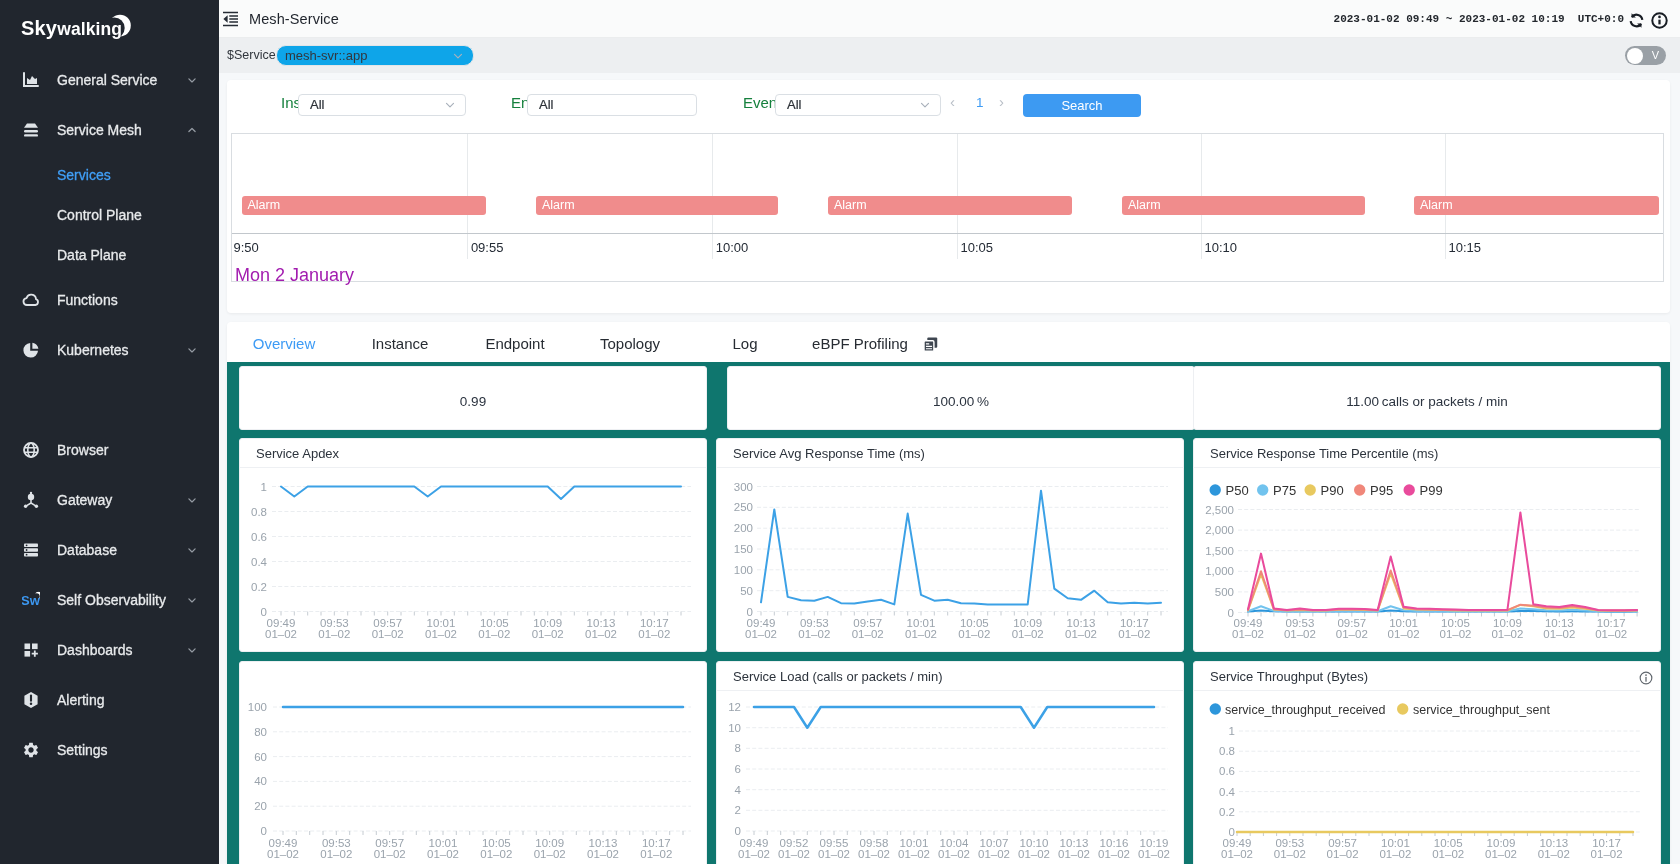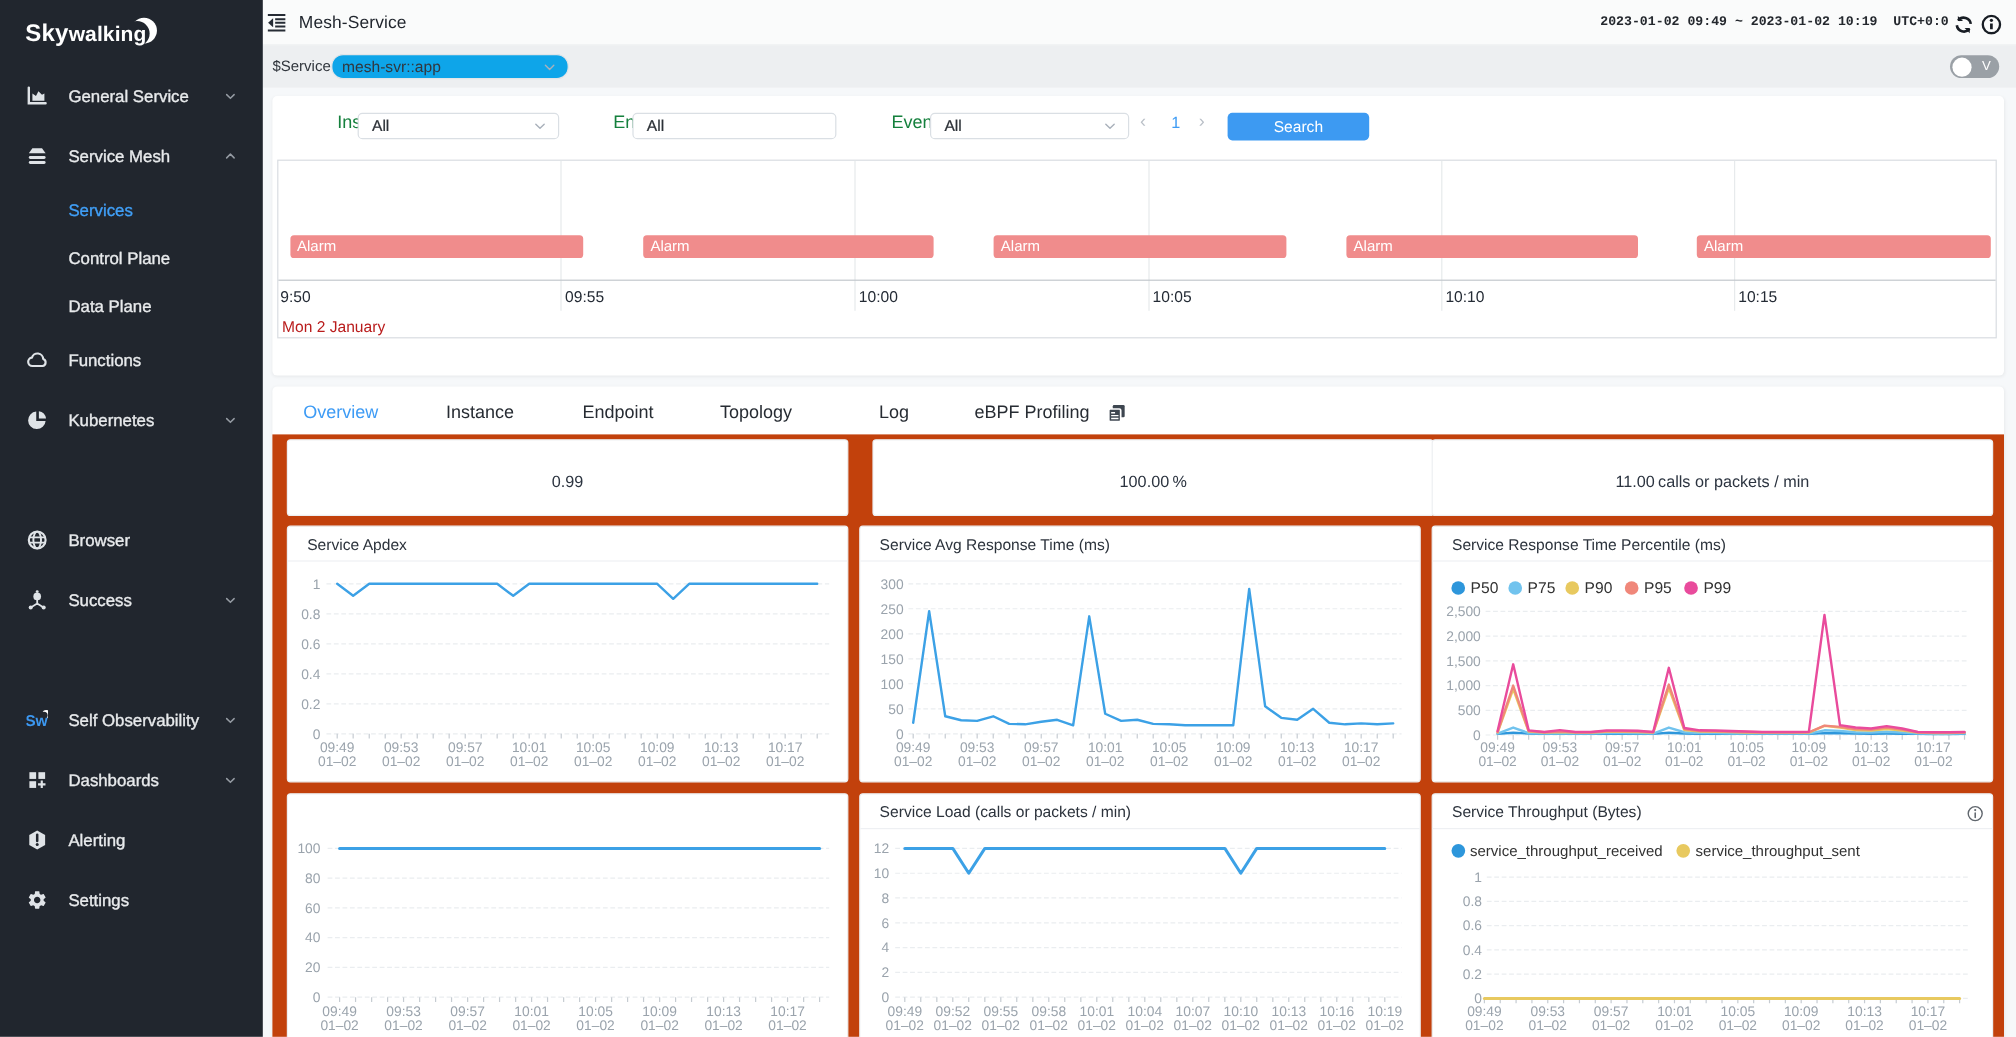--- a/index.html
+++ b/index.html
@@ -26,25 +26,25 @@
 .flab { position:absolute; top:14px; font-size:15px; color:#15803d;margin-left:40px; }
 .fsel { position:absolute; top:13.5px; height:22px; background:#fff; border:1px solid #dadfe4; border-radius:4px; font-size:13px; color:#2c3137; line-height:20px; padding-left:11px; -webkit-text-stroke:0.2px currentColor; }
 #search { position:absolute; left:796px; top:14px; width:118px; height:23px; background:#3d9af2; border-radius:4px; color:#fff; font-size:13px; text-align:center; line-height:23px; }
 .pgn { position:absolute; top:13px; font-size:15px; color:#b9bfc7; }
 
 #tlbox { position:absolute; left:4px; top:53px; width:1433px; height:149px; border:1px solid #d9dde1; background:#fff; }
 .tgrid { position:absolute; top:0; width:1px; height:125px; background:#e7eaec; }
 .alarm { position:absolute; top:62px; height:19px; background:#f08c8c; border-radius:3px; color:#fff; font-size:12.5px; line-height:19px; padding-left:6px; }
 .lanebot { position:absolute; left:0; top:99px; width:100%; height:1px; background:#c2c7cc; }
 .tlab { position:absolute; top:106px; font-size:13px; color:#242b35; }
-.datelab { position:absolute; left:3px; top:131px; font-size:13px; color:#b91c1c; }
+.datelab { position:absolute; left:3px; top:131px; font-size:18px; color:#a21caf; }
 
 #cont { position:absolute; left:227px; top:322px; width:1443px; height:542px; background:#fff; border-radius:4px 4px 0 0; box-shadow:0 1px 3px rgba(0,0,0,0.06); z-index:2; }
 .tab { position:absolute; top:13px; font-size:15px; color:#272c33; transform:translateX(-50%); }
-#dash { position:absolute; left:0; top:40px; width:1443px; height:502px; background:#c2410c; }
+#dash { position:absolute; left:0; top:40px; width:1443px; height:502px; background:#0f766e; }
 .card { position:absolute; background:#fff; border:1px solid #edeff2; border-radius:3px; }
 .bigval { position:absolute; width:100%; text-align:center; font-size:13.5px; color:#2c3440; }
 .ctitle { position:absolute; left:0; top:0; width:100%; height:29px; border-bottom:1px solid #eef0f3; font-size:13px; color:#2c333c; line-height:29px; padding-left:16px; }
 </style></head>
 <body>
 <div id="side">
     <div class="logo"><span class="l1">Sky</span><span class="l2">walking</span><svg width="26" height="26" viewBox="0 0 26 26" style="position:absolute;left:86px;top:-4px">
         <defs>
           <mask id="mn">
             <rect width="26" height="26" fill="#fff"></rect>
@@ -108,21 +108,35 @@
       <span class="mtext" style="color:#e8eaec">Browser</span>
     </div>
     <div class="mrow" style="top:474.7px;height:50px">
       <svg class="mico" width="18" height="18" viewBox="0 0 18 18" style="left:22px">
         <circle cx="9" cy="6" r="3.2" fill="#dfe3e7"></circle>
         <path d="M9 9v3M9 12l-4.3 2.6M9 12l4.3 2.6" stroke="#dfe3e7" stroke-width="1.5" fill="none" stroke-linecap="round"></path>
         <circle cx="3.6" cy="15.2" r="1.7" fill="#dfe3e7"></circle>
         <circle cx="14.4" cy="15.2" r="1.7" fill="#dfe3e7"></circle>
         <circle cx="9" cy="2" r="1.2" fill="#dfe3e7"></circle>
       </svg>
-      <span class="mtext" style="color:#e8eaec">Success</span>
+      <span class="mtext" style="color:#e8eaec">Gateway</span>
+      <svg class="chev" width="14" height="14" viewBox="0 0 18 18">
+        <path d="M5 7.5l4 4 4-4" stroke="#959ba3" stroke-width="1.6" fill="none" stroke-linecap="round" stroke-linejoin="round"></path>
+      </svg>
+    </div>
+    <div class="mrow" style="top:524.7px;height:50px">
+      <svg class="mico" width="18" height="18" viewBox="0 0 18 18" style="left:22px">
+        <rect x="2" y="2.5" width="14" height="3.6" rx="0.8" fill="#dfe3e7"></rect>
+        <rect x="2" y="7.2" width="14" height="3.6" rx="0.8" fill="#dfe3e7"></rect>
+        <rect x="2" y="11.9" width="14" height="3.6" rx="0.8" fill="#dfe3e7"></rect>
+        <circle cx="4.6" cy="4.3" r="0.9" fill="#21262e"></circle>
+        <circle cx="4.6" cy="9" r="0.9" fill="#21262e"></circle>
+        <circle cx="4.6" cy="13.7" r="0.9" fill="#21262e"></circle>
+      </svg>
+      <span class="mtext" style="color:#e8eaec">Database</span>
       <svg class="chev" width="14" height="14" viewBox="0 0 18 18">
         <path d="M5 7.5l4 4 4-4" stroke="#959ba3" stroke-width="1.6" fill="none" stroke-linecap="round" stroke-linejoin="round"></path>
       </svg>
     </div>
     <div class="mrow" style="top:574.7px;height:50px">
       <svg class="mico" width="18" height="18" viewBox="0 0 18 18" style="left:22px">
         <text x="-1" y="14" font-size="13" font-weight="bold" fill="#3c97f0" font-family="Liberation Sans">Sw</text>
         <g transform="translate(13,0.5) scale(0.78)">
           <circle cx="4.5" cy="4.5" r="4.2" fill="#fff" mask="url(#swm)"></circle>
           <mask id="swm">

